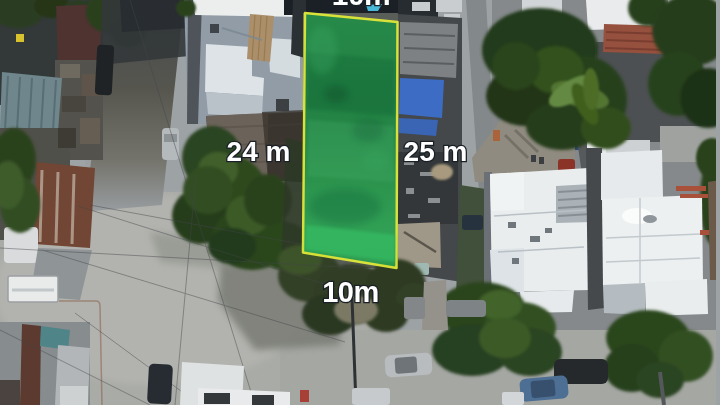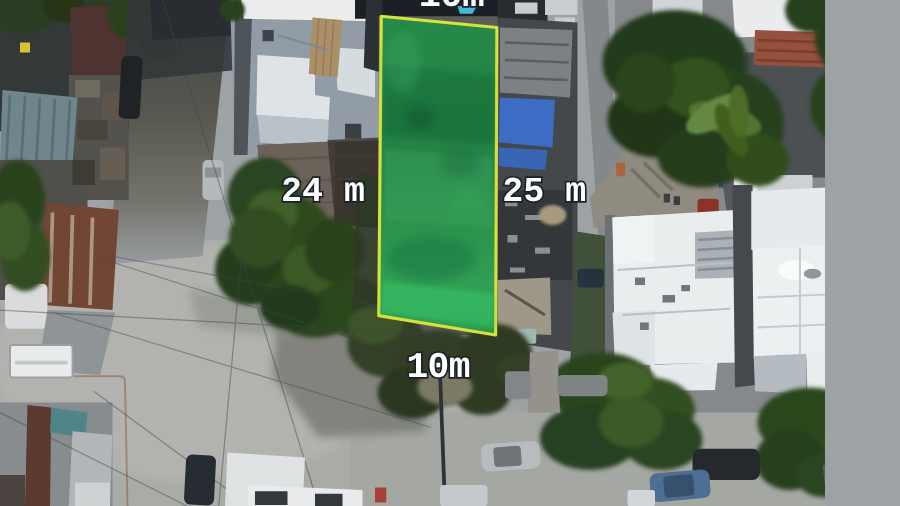--- a/index.html
+++ b/index.html
@@ -1,16 +1,16 @@
 <!DOCTYPE html>
 <html><head>
 <meta charset="utf-8">
 <style>
   html,body{margin:0;padding:0;background:#9da2a5;}
-  .stage{position:relative;width:660px;height:405px;overflow:hidden;font-family:Liberation Mono, monospace;}
+  .stage{position:relative;width:716px;height:405px;overflow:hidden;font-family:Liberation Sans, sans-serif;}
   svg{display:block;}
 </style>
 </head>
 <body>
 <div class="stage">
 <svg width="720" height="405" viewBox="0 0 720 405">
 <defs>
   <filter id="b1" x="-20%" y="-20%" width="140%" height="140%">
           <feGaussianBlur stdDeviation="1.2"></feGaussianBlur>
         </filter>

